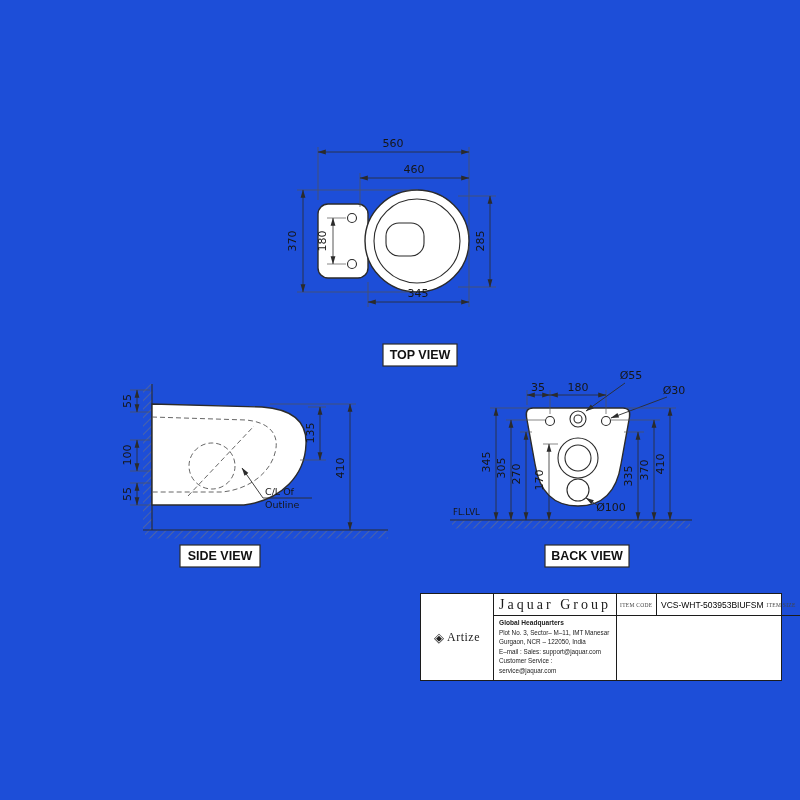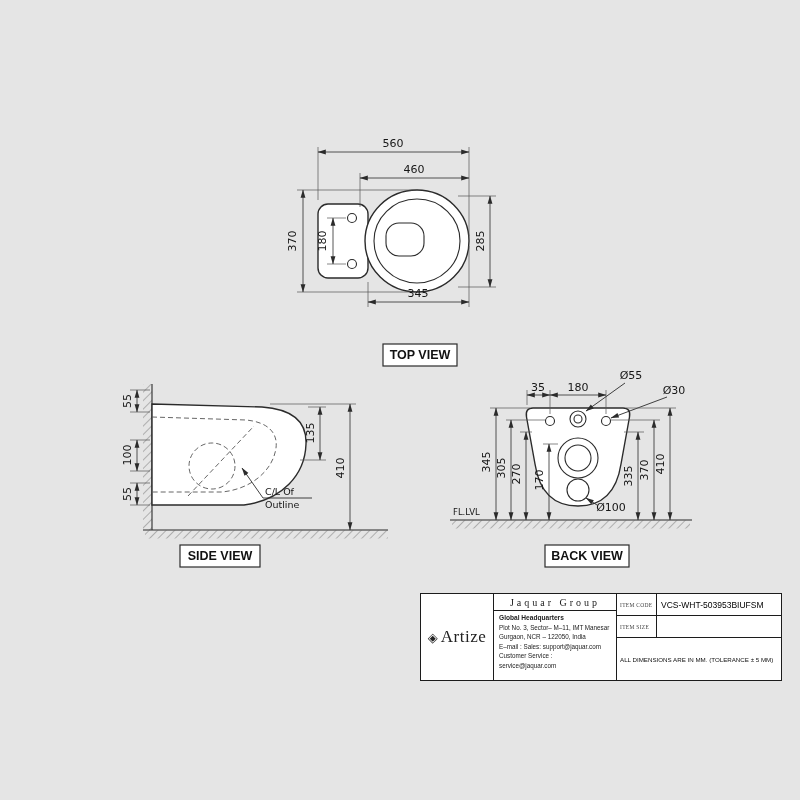--- a/index.html
+++ b/index.html
@@ -1,43 +1,43 @@
 <!DOCTYPE html>
 <html><head>
 <meta charset="utf-8">
 <style>
   html,body{margin:0;padding:0;background:#fff;}
-  .canvas{position:relative;width:800px;height:800px;background:#e5e5e5;overflow:hidden;
+  .canvas{position:relative;width:800px;height:800px;background:#1d4ed8;overflow:hidden;
           font-family:"Liberation Sans",sans-serif;}
   svg{position:absolute;left:0;top:0;}
   .ol   {fill:#fff;stroke:#2b2b2b;stroke-width:1.4;}
   .ol2  {fill:none;stroke:#2b2b2b;stroke-width:1.1;}
   .hid  {fill:none;stroke:#555;stroke-width:0.9;stroke-dasharray:5 3;}
   .ext  {stroke:#555;stroke-width:0.7;}
   .dim  {stroke:#2b2b2b;stroke-width:0.8;fill:none;}
   .ldr  {stroke:#2b2b2b;stroke-width:0.9;fill:none;}
   .dimt {font:11px "DejaVu Sans",sans-serif;fill:#161616;text-anchor:middle;}
   .notet{font:9.5px "DejaVu Sans",sans-serif;fill:#161616;}
   .small{font:8.5px "DejaVu Sans",sans-serif;fill:#161616;}
   .lbl  {font:600 12.5px "Liberation Sans",sans-serif;fill:#111;text-anchor:middle;}
   .vbox {fill:#fff;stroke:#2b2b2b;stroke-width:1.2;}
 
   
   .title-block{position:absolute;left:420px;top:593px;width:362px;height:88px;
     border:1.5px solid #1c1c1c;background:#fff;display:flex;box-sizing:border-box;}
   .tb-logo{width:72px;border-right:1px solid #1c1c1c;display:flex;align-items:center;
     justify-content:center;gap:3px;}
   .tb-logo-mark{font-size:13px;color:#222;}
-  .tb-logo-text{font-family:"Liberation Serif",serif;font-size:17px;letter-spacing:.5px;color:#222;}
+  .tb-logo-text{font-family:"Liberation Serif",serif;font-size:12px;letter-spacing:.5px;color:#222;}
   .tb-company{flex:1;border-right:1px solid #1c1c1c;display:flex;flex-direction:column;min-width:0;}
-  .tb-company-name{font-family:"Liberation Serif",serif;font-size:10px;letter-spacing:3px;
+  .tb-company-name{font-family:"Liberation Serif",serif;font-size:14px;letter-spacing:3px;
     text-align:center;padding:3px 0 2px;border-bottom:1px solid #1c1c1c;color:#1a1a1a;white-space:nowrap;}
   .tb-address{padding:2px 5px;font-size:6.3px;line-height:1.5;color:#222;}
   .tb-hq{font-weight:bold;font-size:6.6px;}
-  .tb-items{width:164px;display:flex;flex-direction:column;text-align:center;}
+  .tb-items{width:164px;display:flex;flex-direction:row;text-align:center;}
   .tb-row{display:flex;height:22px;border-bottom:1px solid #1c1c1c;box-sizing:border-box;}
   .tb-label{width:40px;border-right:1px solid #1c1c1c;font-family:"Liberation Serif",serif;
     font-size:5.5px;letter-spacing:.3px;color:#444;display:flex;align-items:center;padding-left:3px;box-sizing:border-box;}
   .tb-value{flex:1;display:flex;align-items:center;padding-left:4px;font-size:8.5px;color:#000;white-space:nowrap;}
   .tb-note{flex:1;display:flex;align-items:center;padding:0 3px;font-size:6.2px;color:#111;white-space:nowrap;}
 </style>
 </head>
 <body>
 
 <div class="canvas">

